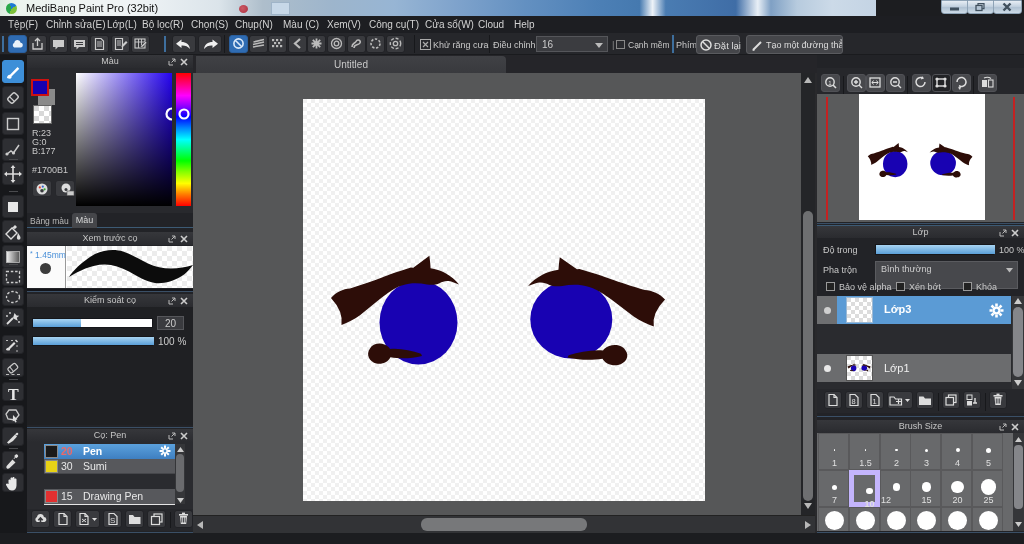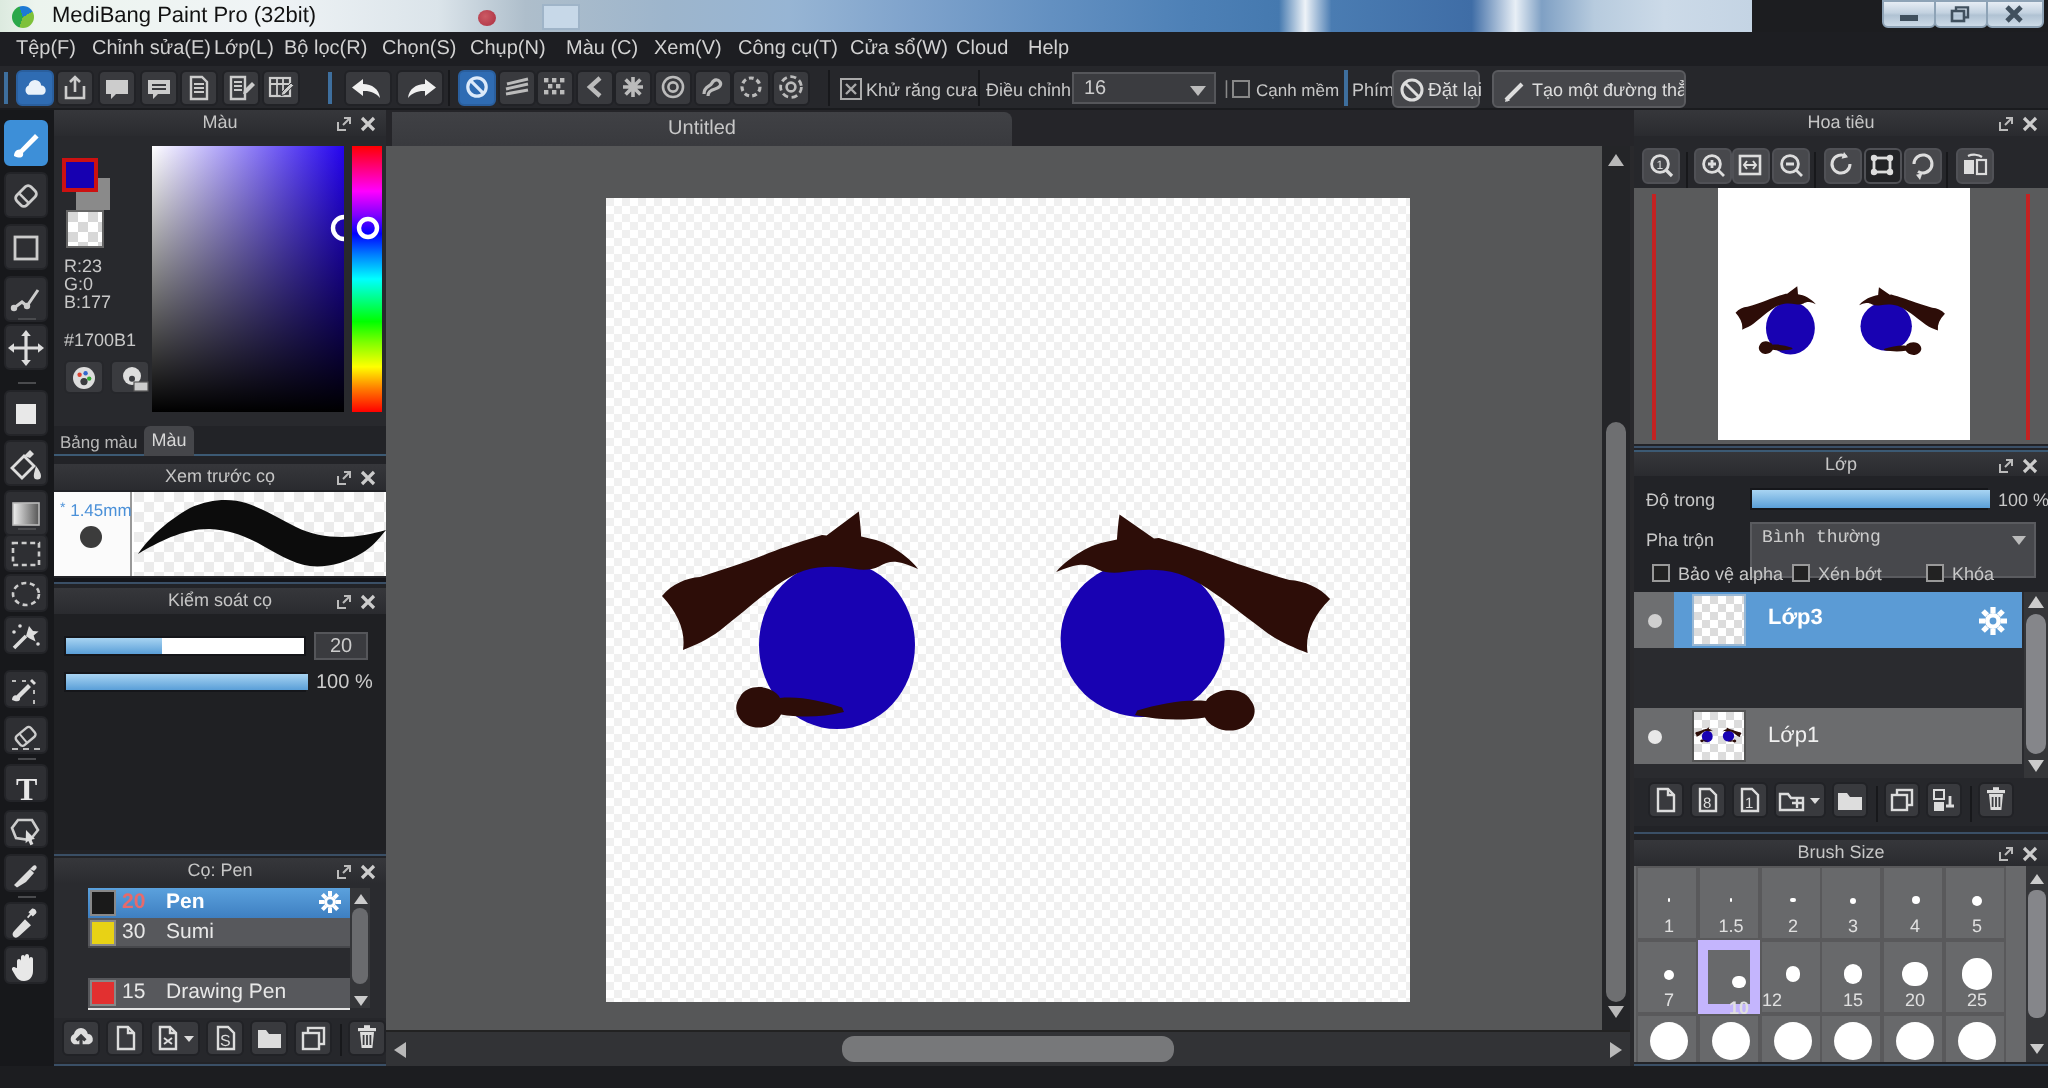--- a/index.html
+++ b/index.html
@@ -581,28 +581,20 @@
           </svg></div>
         <div class="thumb"></div>
         <div class="scrollarrow" style="left:612px;top:5px;"><svg width="6" height="8">
             <path d="M0 0 V8 L6 4.0 Z" fill="#b8b8b8"></path>
           </svg></div>
       </div>
   </div>
 
   <div id="rightcol" class="abs">
 
-    <div class="panel-h" style="left:0;top:0;width:207px;">Hoa tiêu
-      <svg class="ph-ico" style="left:182px;top:3px" width="8" height="8">
-          <path d="M1 3 v4 h4 M4 1 h3 v3 M7 1 L3.5 4.5" stroke="#bbb" fill="none"></path>
-        </svg>
-      <svg class="ph-ico" style="left:194px;top:3px" width="8" height="8">
-          <path d="M1 1 L7 7 M7 1 L1 7" stroke="#ccc" stroke-width="1.6"></path>
-        </svg>
-    </div>
     <div style="position:absolute;left:0;top:13px;width:207px;height:26px;background:#26272b;">
       <div class="tbtn nav" style="left:4px;top:6px;"><svg width="17" height="16">
             <circle cx="8" cy="7" r="4.2" fill="none" stroke="#ddd" stroke-width="1.4"></circle>
             <path d="M11 10 L14 13" stroke="#ddd" stroke-width="1.6"></path>
             <text x="6.2" y="9.6" font-size="6" fill="#ddd" font-family="Liberation Sans">1</text>
           </svg></div>
       <div class="tsep" style="left:26px;top:8px;"></div>
       <div class="tbtn nav" style="left:30px;top:6px;"><svg width="17" height="16">
             <circle cx="8" cy="7" r="4.2" fill="none" stroke="#ddd" stroke-width="1.4"></circle>
             <path d="M11 10 L14 13 M6 7 h4 M8 5 v4" stroke="#ddd" stroke-width="1.4"></path>
@@ -656,21 +648,21 @@
           <path d="M1 1 L7 7 M7 1 L1 7" stroke="#ccc" stroke-width="1.6"></path>
         </svg>
     </div>
     <div style="position:absolute;left:0;top:184px;width:207px;height:57px;background:#222327;">
       <div class="txt" style="left:6px;top:6px;font-size:9px;color:#c8c8c8;">Độ trong</div>
       <div class="slider" style="left:58px;top:5px;width:119px;height:11px;">
           <div class="fill" style="width:119px;"></div>
         </div>
       <div class="txt" style="left:182px;top:6px;font-size:9px;color:#c8c8c8;">100 %</div>
       <div class="txt" style="left:6px;top:26px;font-size:9px;color:#c8c8c8;">Pha trộn</div>
-      <div style="position:absolute;left:58px;top:22px;width:143px;height:28px;background:#47484c;border:1px solid #5a5b5f;color:#ccc;font-size:9px;line-height:14px;padding-left:5px;font-family:Liberation Mono, monospace;">Bình thường
+      <div style="position:absolute;left:58px;top:22px;width:143px;height:28px;background:#47484c;border:1px solid #5a5b5f;color:#ccc;font-size:9px;line-height:14px;padding-left:5px;">Bình thường
         <svg style="position:absolute;right:4px;top:6px" width="7" height="5">
             <path d="M0 0 h7 l-3.5 4.5 Z" fill="#bbb"></path>
           </svg>
       </div>
       <div style="position:absolute;left:9px;top:43px;width:9px;height:9px;border:1px solid #999;background:#222;"></div>
       <div class="txt" style="left:22px;top:43px;font-size:9px;color:#c8c8c8;">Bảo vệ alpha</div>
       <div style="position:absolute;left:79px;top:43px;width:9px;height:9px;border:1px solid #999;background:#222;"></div>
       <div class="txt" style="left:92px;top:43px;font-size:9px;color:#c8c8c8;">Xén bớt</div>
       <div style="position:absolute;left:146px;top:43px;width:9px;height:9px;border:1px solid #999;background:#222;"></div>
       <div class="txt" style="left:159px;top:43px;font-size:9px;color:#c8c8c8;">Khóa</div>

